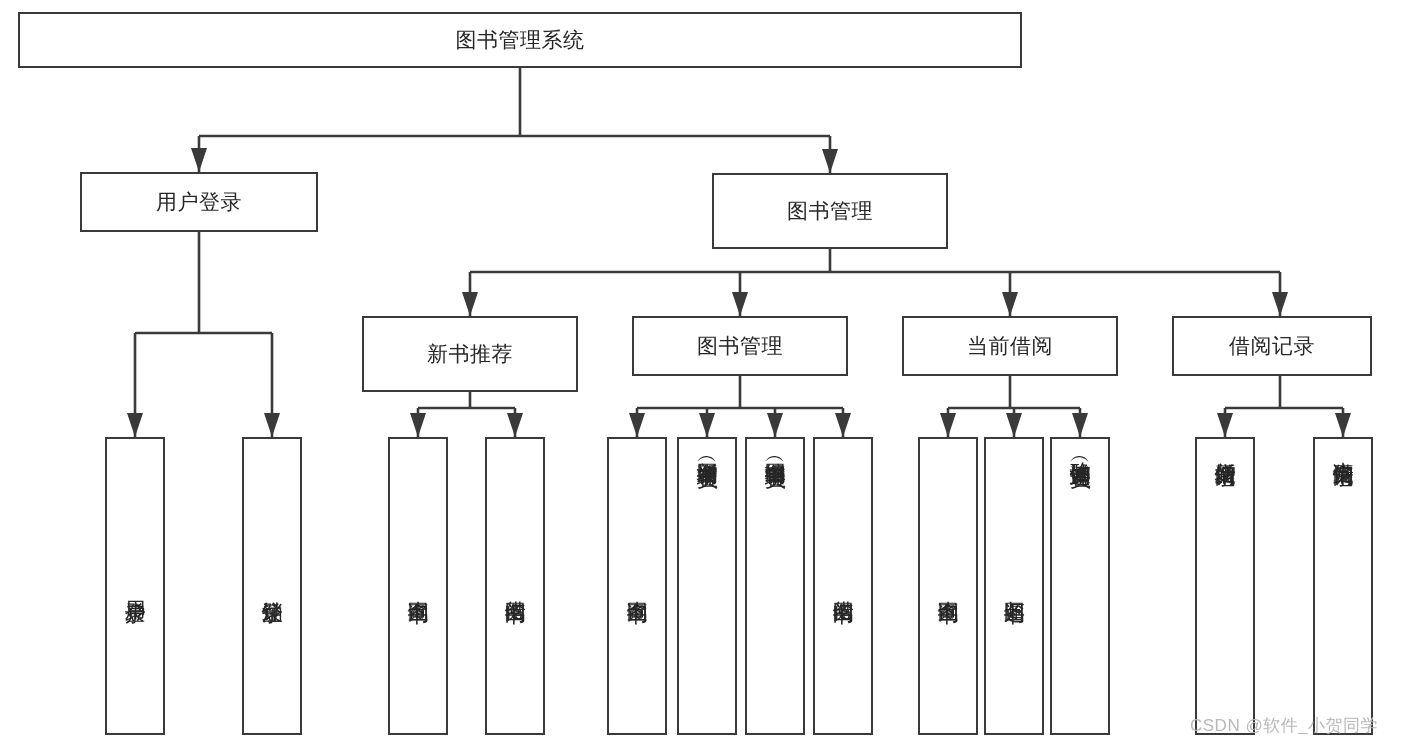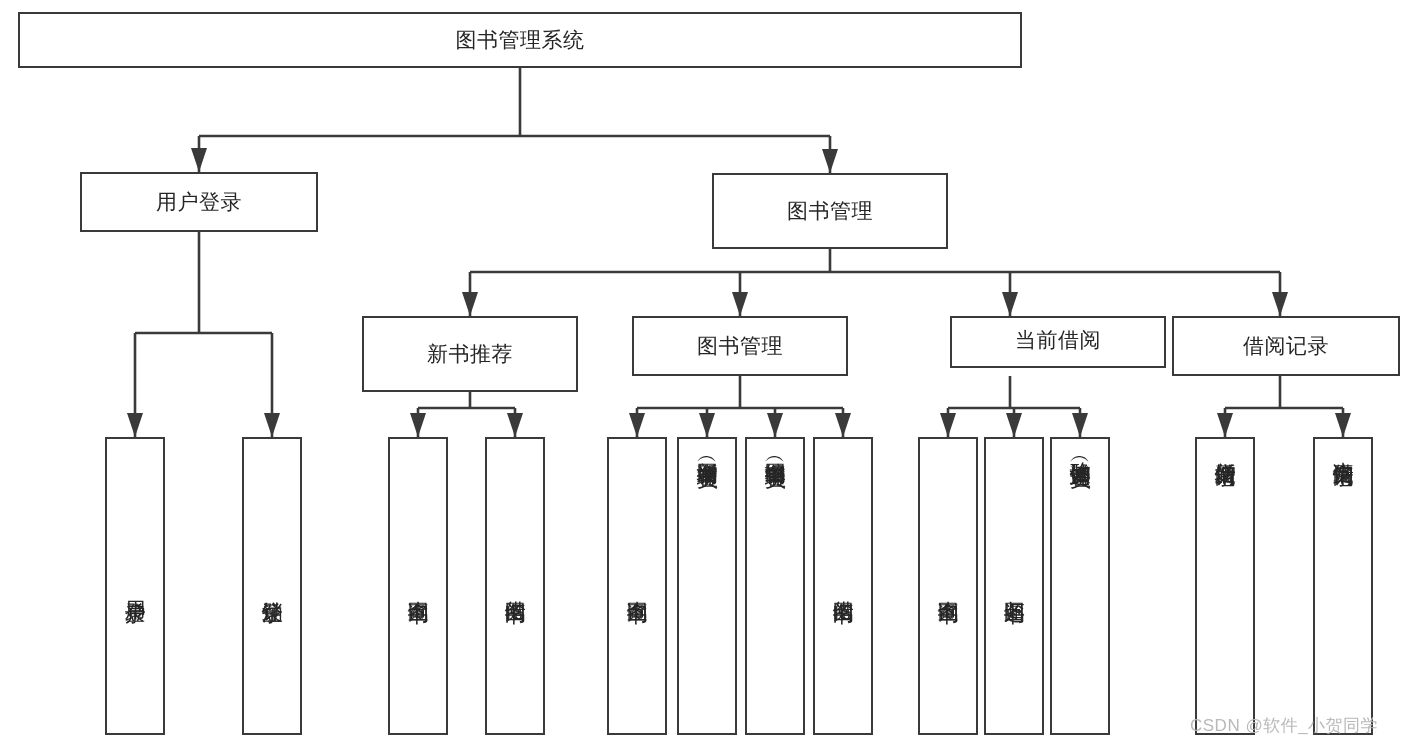--- a/index.html
+++ b/index.html
@@ -136,24 +136,24 @@
       </div>
       <div class="node-box" style="left: 712px; top: 173px; width: 236px; height: 76px; border-color: rgb(58, 58, 58);">
         <span class="node-label-h" style="color: rgb(38, 38, 38);">图书管理</span>
       </div>
       <div class="node-box" style="left: 362px; top: 316px; width: 216px; height: 76px; border-color: rgb(58, 58, 58);">
         <span class="node-label-h" style="color: rgb(38, 38, 38);">新书推荐</span>
       </div>
       <div class="node-box" style="left: 632px; top: 316px; width: 216px; height: 60px; border-color: rgb(58, 58, 58);">
         <span class="node-label-h" style="color: rgb(38, 38, 38);">图书管理</span>
       </div>
-      <div class="node-box" style="left: 950px; top: 316px; width: 216px; height: 52px; border-color: rgb(58, 58, 58); font-family: Liberation Mono, monospace;">
+      <div class="node-box" style="left: 902px; top: 316px; width: 216px; height: 60px; border-color: rgb(58, 58, 58);">
         <span class="node-label-h" style="color: rgb(38, 38, 38);">当前借阅</span>
       </div>
-      <div class="node-box" style="left: 1172px; top: 316px; width: 228px; height: 60px; border-color: rgb(58, 58, 58);">
+      <div class="node-box" style="left: 1172px; top: 316px; width: 200px; height: 60px; border-color: rgb(58, 58, 58);">
         <span class="node-label-h" style="color: rgb(38, 38, 38);">借阅记录</span>
       </div>
       <div class="node-box leaf-box center-v" style="left: 105px; top: 437px; width: 60px; height: 298px; border-color: rgb(58, 58, 58);">
         <span class="node-label-v" style="color: rgb(38, 38, 38);">用户登录</span>
       </div>
       <div class="node-box leaf-box center-v" style="left: 242px; top: 437px; width: 60px; height: 298px; border-color: rgb(58, 58, 58);">
         <span class="node-label-v" style="color: rgb(38, 38, 38);">注销登录</span>
       </div>
       <div class="node-box leaf-box center-v" style="left: 388px; top: 437px; width: 60px; height: 298px; border-color: rgb(58, 58, 58);">
         <span class="node-label-v" style="color: rgb(38, 38, 38);">查询图书</span>

